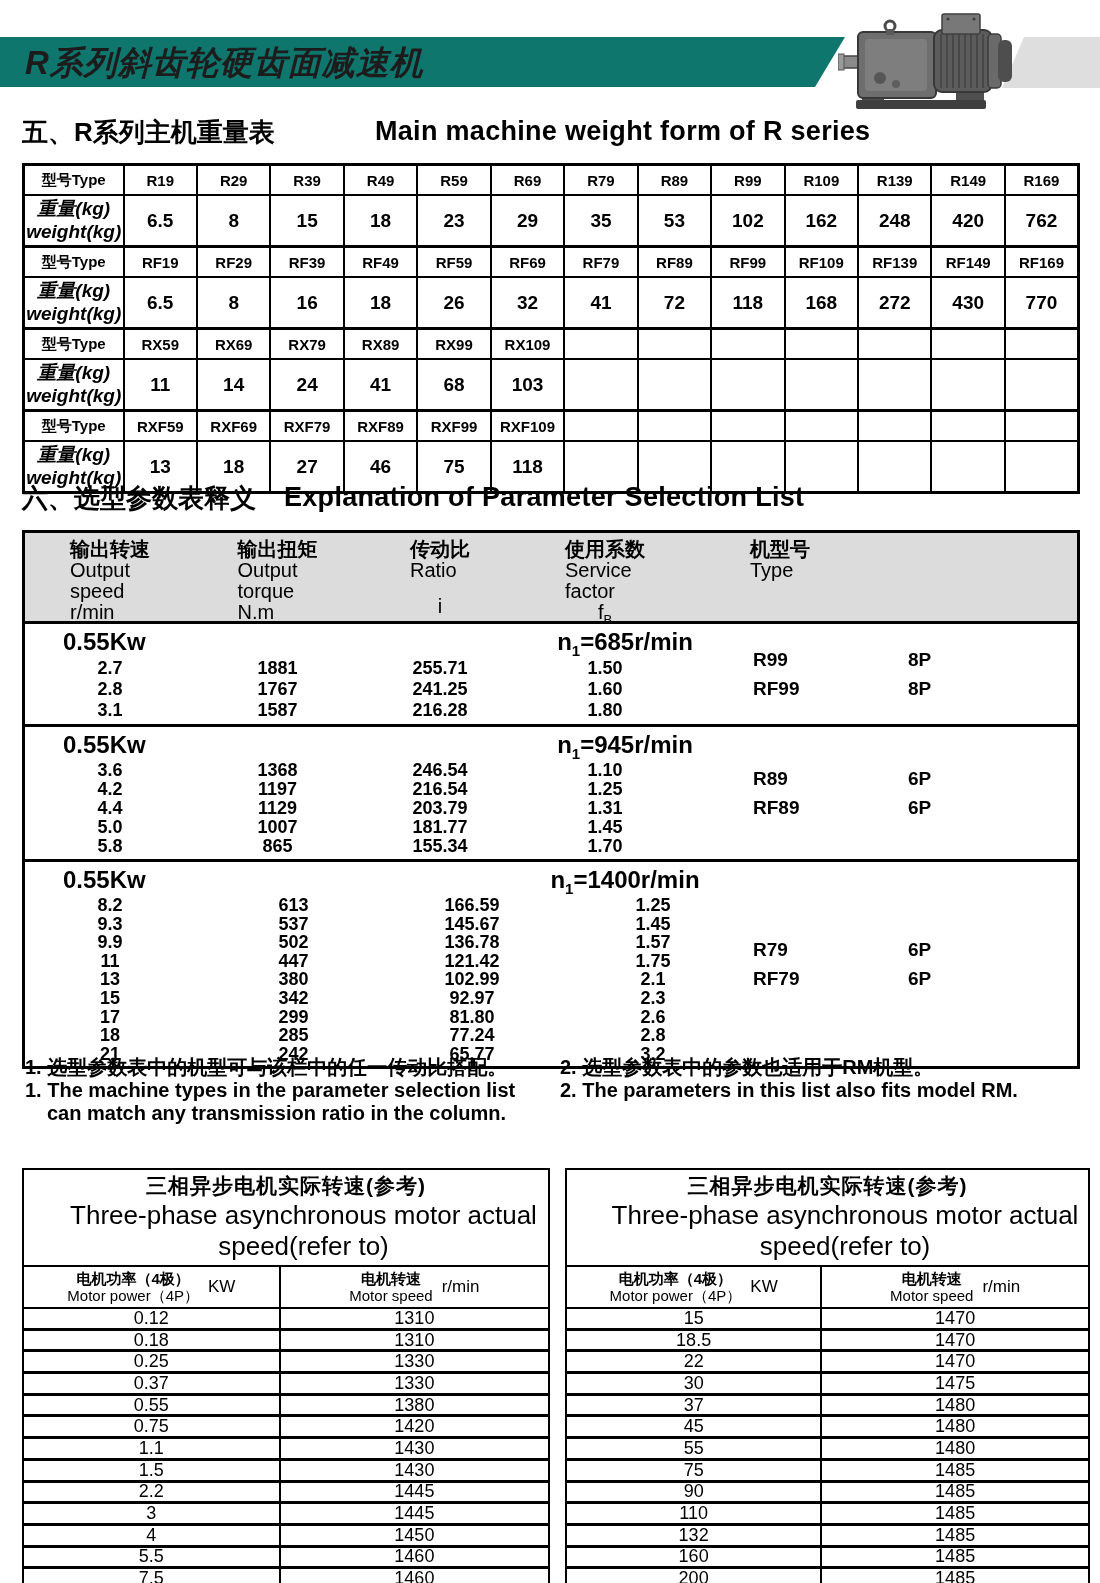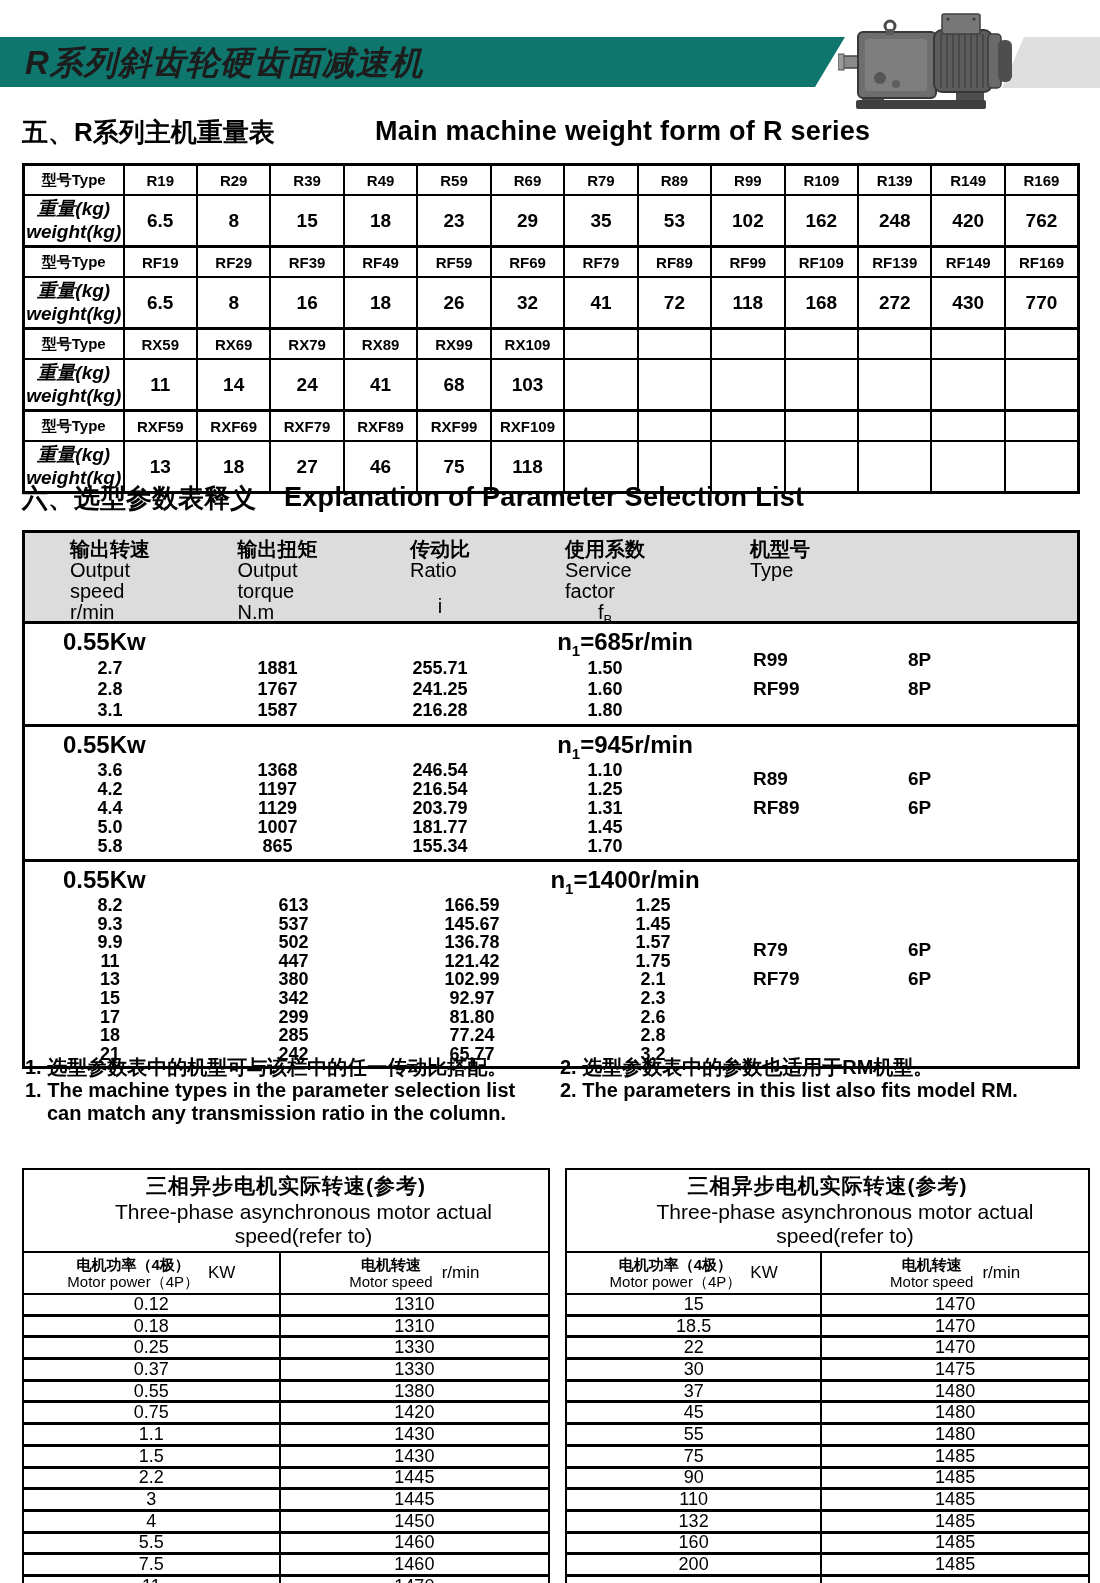--- a/index.html
+++ b/index.html
@@ -66,21 +66,21 @@
   .note-1{left:25px;top:1056px;width:520px;}
   .note-2{left:560px;top:1056px;width:520px;}
   .note .en2{padding-left:22px;}
 
   
   .mtable{position:absolute;top:1168px;border:2px solid #000;box-sizing:border-box;background:#fff;}
   .mt-left{left:22px;width:528px;}
   .mt-right{left:565px;width:525px;}
   .mtitle{border-bottom:2px solid #000;text-align:center;padding:2px 0 3px 0;}
   .mtitle-cn{font-size:21px;font-weight:bold;letter-spacing:1px;}
-  .mtitle-en{font-size:21px;padding-left:35px;}
+  .mtitle-en{font-size:26px;padding-left:35px;}
   .mhead{display:flex;height:40px;}
   .mhcell{flex:0 0 49%;display:flex;align-items:center;justify-content:center;gap:9px;
           border-right:2px solid #000;box-sizing:border-box;}
   .mhcell:last-child{flex:1 1 auto;border-right:none;}
   .mh-stack{text-align:center;line-height:1.15;}
   .mh-cn{font-size:15px;font-weight:bold;}
   .mh-en{font-size:15px;}
   .mh-unit{font-size:17px;}
   .mrow{display:flex;border-top:3px solid #000;height:18.7px;}
   .mrow.first{border-top:2px solid #000;}

